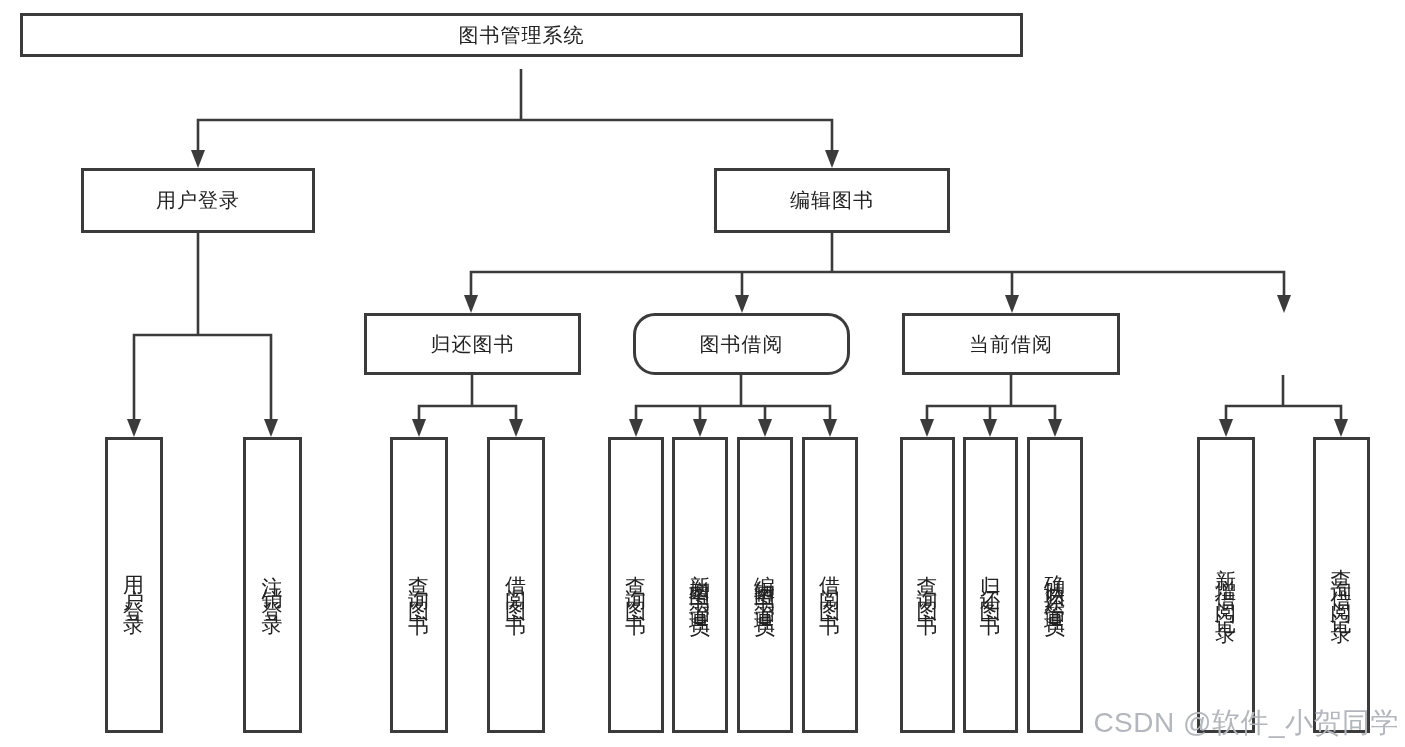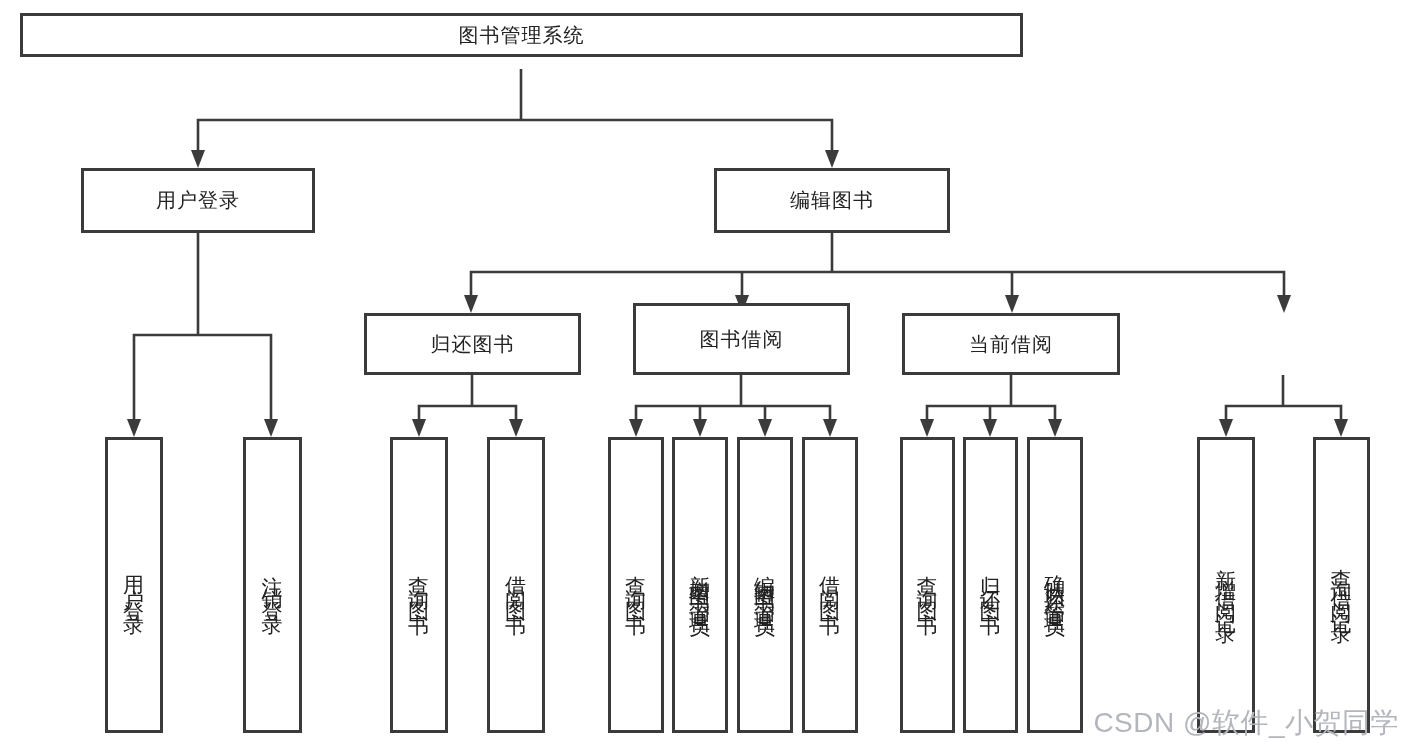--- a/index.html
+++ b/index.html
@@ -107,21 +107,21 @@
     <polygon points="1219,419 1233,419 1226,437"></polygon>
     <polygon points="1334,419 1348,419 1341,437"></polygon>
   </svg>
 
   <div class="box hbox" style="left:20px; top:13px; width:1003px; height:44px;">图书管理系统</div>
 
   <div class="box hbox" style="left:81px; top:168px; width:234px; height:65px;">用户登录</div>
   <div class="box hbox" style="left:714px; top:168px; width:236px; height:65px;">编辑图书</div>
 
   <div class="box hbox" style="left:364px; top:313px; width:217px; height:62px;">归还图书</div>
-  <div class="box hbox" style="left:633px; top:303px; width:217px; height:72px;">图书借阅</div>
+  <div class="box hbox" style="left:633px; top:313px; width:217px; height:62px;border-radius:22px;">图书借阅</div>
   <div class="box hbox" style="left:902px; top:313px; width:218px; height:62px;text-align:center;">当前借阅</div>
 
   <div class="box leaf sp4" style="left:105px; top:437px; width:58px; height:296px;">用户登录</div>
   <div class="box leaf sp4" style="left:243px; top:437px; width:59px; height:296px;">注销登录</div>
 
   <div class="box leaf sp4" style="left:390px; top:437px; width:58px; height:296px;">查询图书</div>
   <div class="box leaf sp4" style="left:487px; top:437px; width:58px; height:296px;">借阅图书</div>
 
   <div class="box leaf sp4" style="left:608px; top:437px; width:56px; height:296px;">查询图书</div>
   <div class="box leaf sp10" style="left:672px; top:437px; width:56px; height:296px;">新增图书（管理员）</div>

